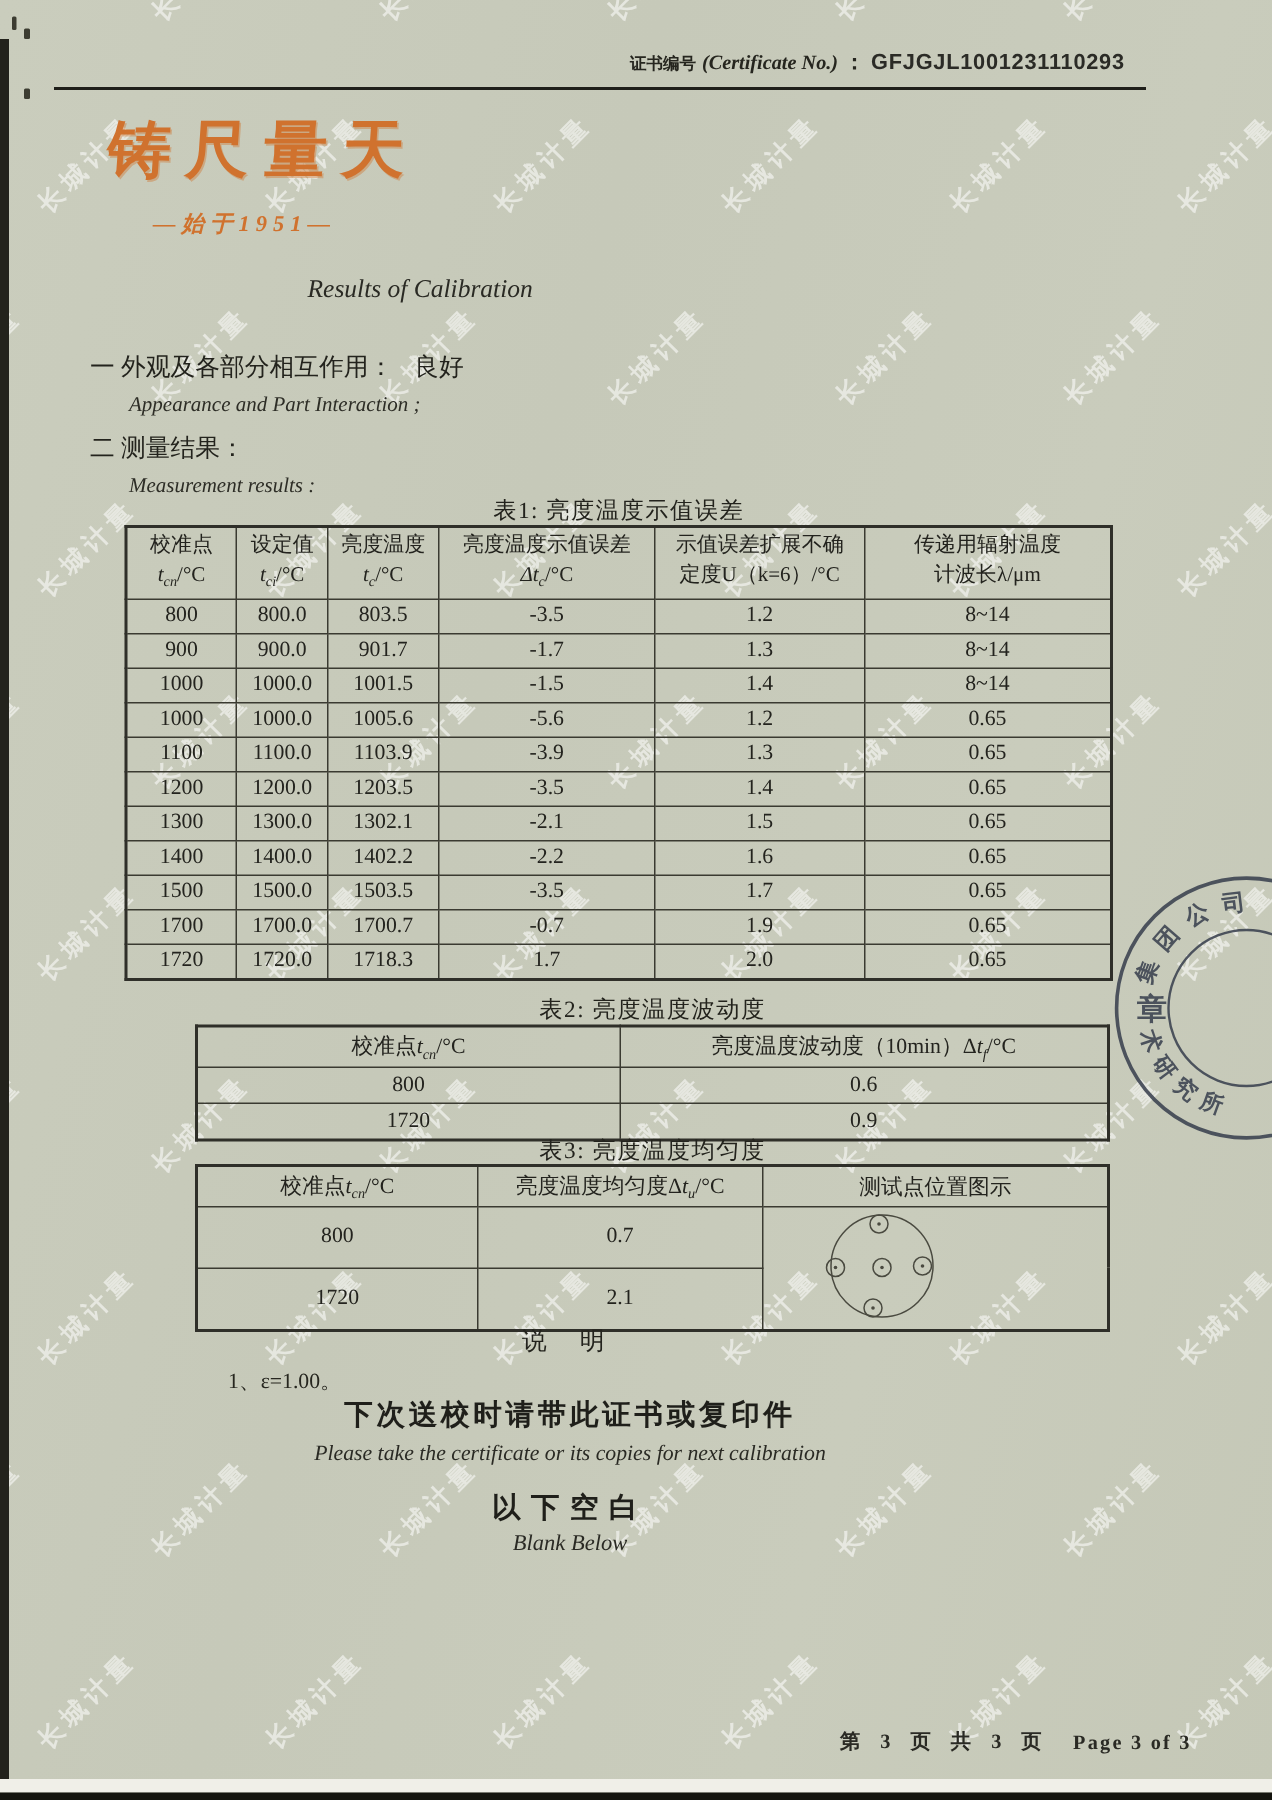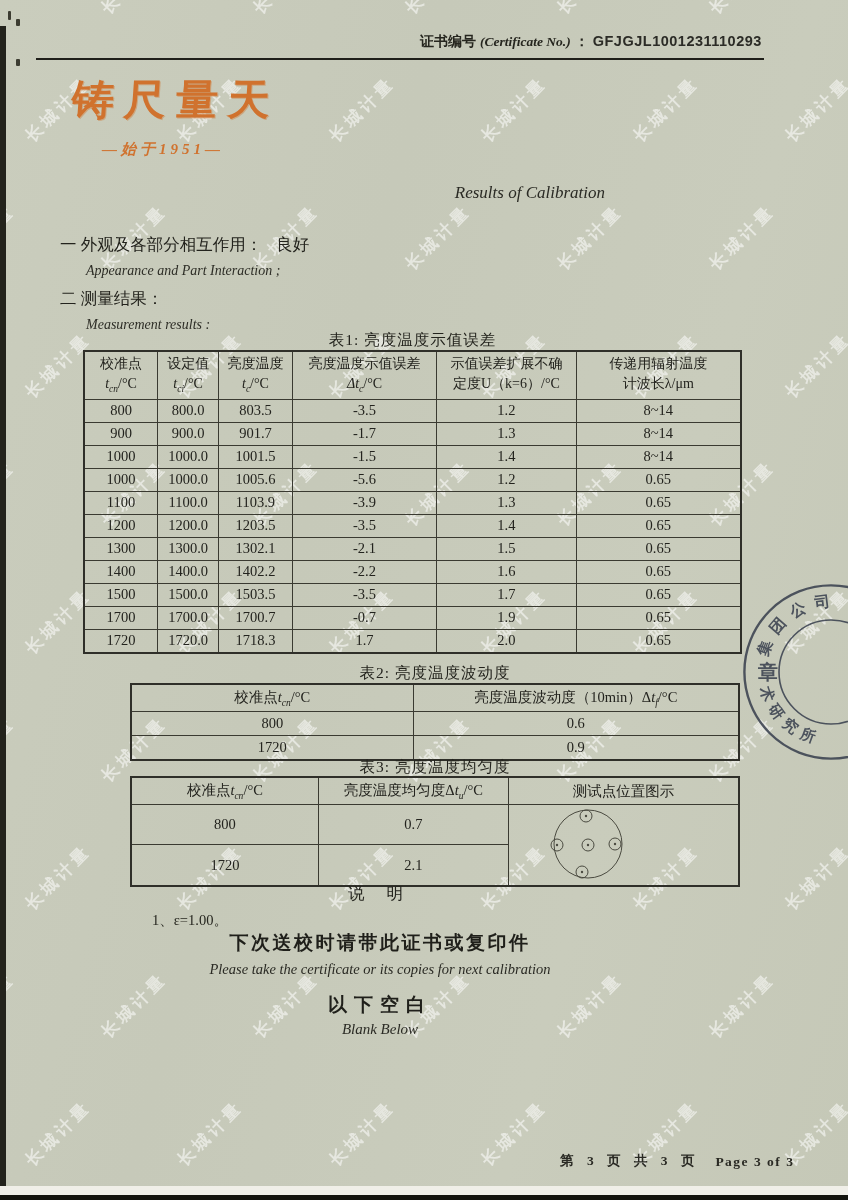--- a/index.html
+++ b/index.html
@@ -16,31 +16,31 @@
   .content{position:absolute;inset:0;z-index:2;}
   
   .edge{position:absolute;z-index:4;}
   .edge-left{left:0;top:26px;width:6px;height:1166px;background:#23231c;}
   .edge-bottom-white{left:0;top:1186px;width:848px;height:9px;background:#f0efe8;}
   .edge-bottom-dark{left:0;top:1195px;width:848px;height:5px;background:#14140e;}
   .mark{position:absolute;background:#3c3c31;z-index:4;border-radius:1px;}
 
   
   .cert-line{position:absolute;top:33px;left:420px;width:350px;display:flex;gap:4px;align-items:baseline;white-space:nowrap;}
-  .cert-zh{font-size:14px;font-weight:bold;}
+  .cert-zh{font-size:11px;font-weight:bold;}
   .cert-en{font-size:13.5px;font-style:italic;font-weight:bold;}
   .cert-colon{font-size:14px;font-weight:bold;}
   .cert-no{font-size:14.5px;font-family:"Liberation Sans",sans-serif;letter-spacing:.5px;font-weight:bold;color:#2b2b26;}
   .cert-rule{position:absolute;top:58px;left:36px;width:728px;height:2px;background:#1f1f1a;}
 
   .logo-main{position:absolute;top:72px;left:72px;font-size:42px;font-weight:bold;color:#d0722e;letter-spacing:10px;transform:skewX(-4deg);text-shadow:1px 1px 0 rgba(208,114,46,.4);}
   .logo-sub{position:absolute;top:140px;left:102px;font-size:15px;font-weight:bold;color:#d0722e;letter-spacing:4px;font-style:italic;}
 
   .doc-title{position:absolute;top:96px;left:205px;width:400px;text-align:center;font-size:45px;font-weight:800;letter-spacing:22px;color:#1d1d18;}
-  .doc-subtitle{position:absolute;top:183px;left:205px;width:400px;text-align:right;font-size:17px;font-style:italic;color:#2a2a24;}
+  .doc-subtitle{position:absolute;top:183px;left:205px;width:400px;text-align:left;font-size:17px;font-style:italic;color:#2a2a24;}
 
   .sec{position:absolute;left:60px;font-size:16.5px;color:#23231d;}
   .sec .val{margin-left:14px;}
   .sec-en{position:absolute;left:86px;font-size:14px;font-style:italic;color:#2d2d26;}
 
   .tcap{position:absolute;text-align:center;font-size:15.5px;color:#23231d;letter-spacing:1px;}
 
   table{border-collapse:collapse;table-layout:fixed;position:absolute;background:transparent;}
   th,td{border:1.6px solid #3a3a31;text-align:center;vertical-align:middle;padding:0;font-weight:normal;color:#23231e;}
   table{border:2px solid #2f2f29;}

